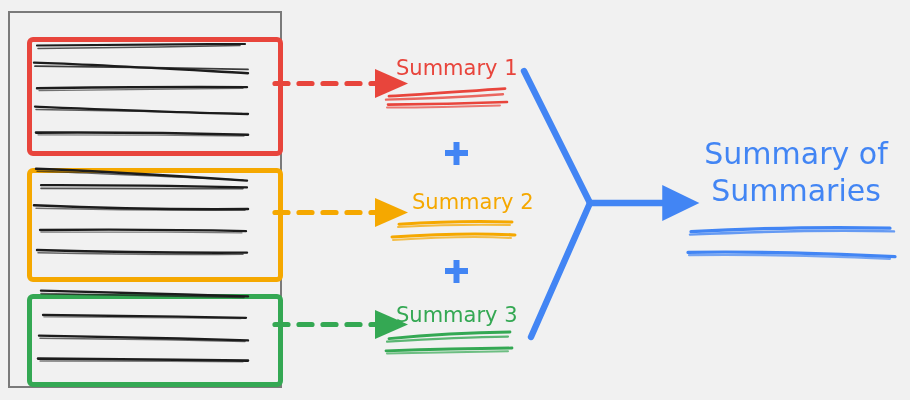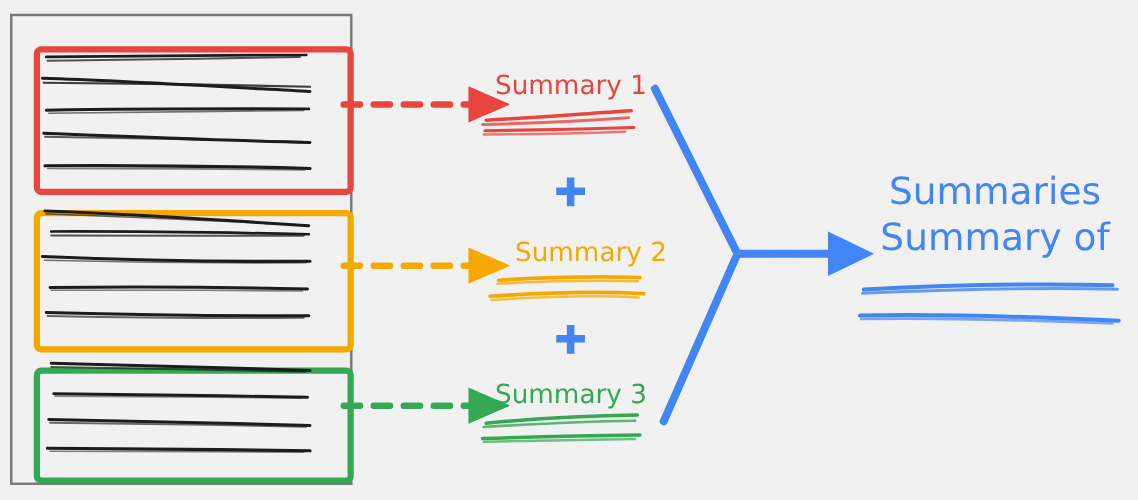--- a/index.html
+++ b/index.html
@@ -185,17 +185,17 @@
       <path d="M688,252.4 C750,251.0 820,253.2 895,256.6" stroke-width="3.2"></path>
       <path d="M689,255.2 C750,254.0 820,256.0 890,258.8" stroke-width="2.2" opacity="0.7"></path>
     </g>
   </svg>
 
   <div class="summary-label s1">Summary 1</div>
   <div class="summary-label s2">Summary 2</div>
   <div class="summary-label s3">Summary 3</div>
 
   <div class="final-label">
+    <div>Summary of</div>
     <div>Summaries</div>
-    <div>Summary of</div>
   </div>
 
 </div>
 
 </body></html>

